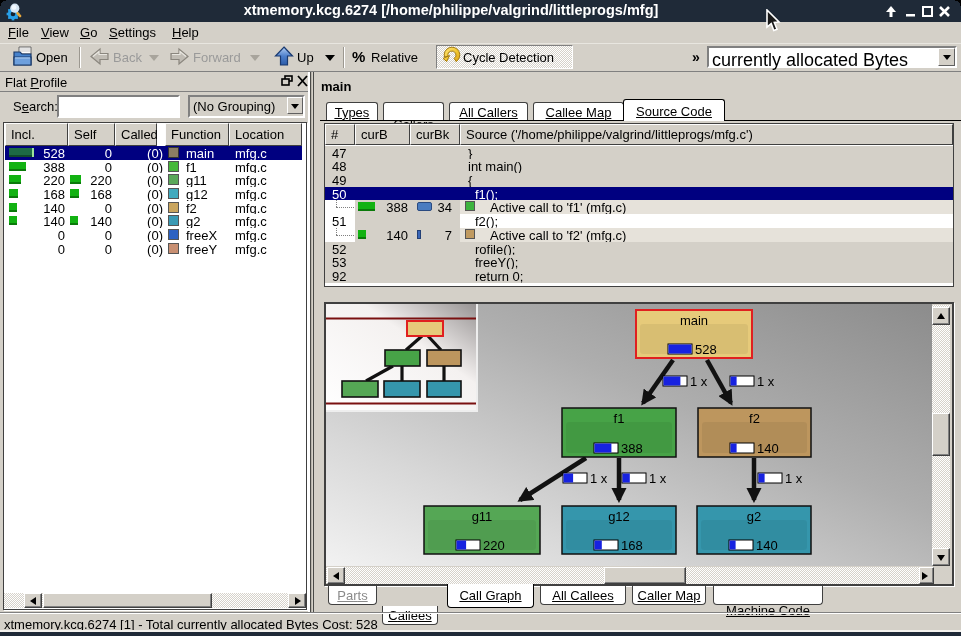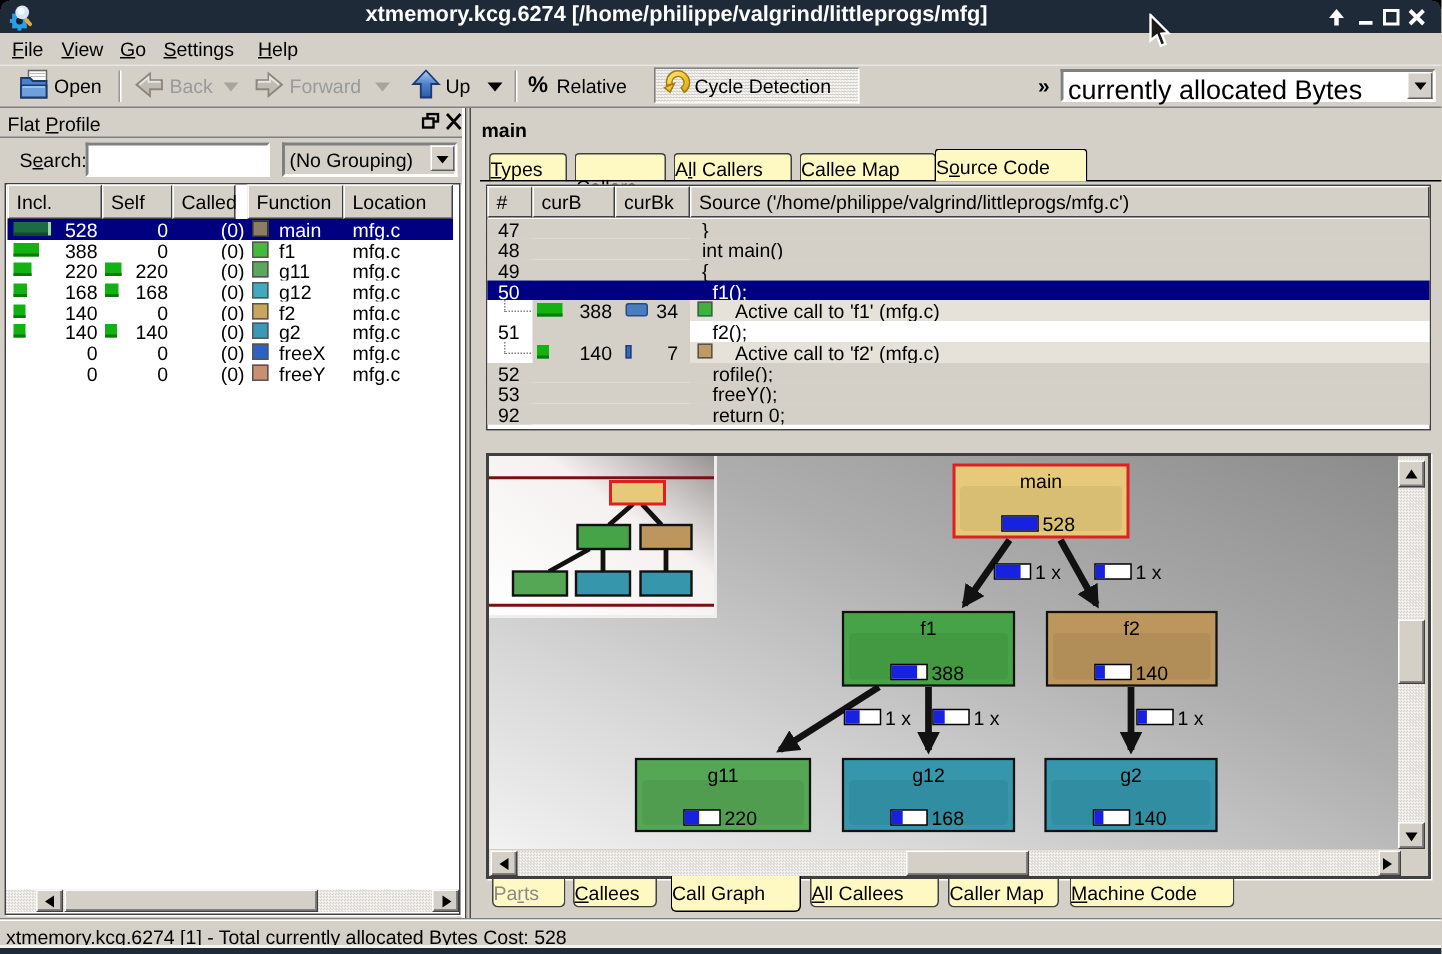--- a/index.html
+++ b/index.html
@@ -24,21 +24,21 @@
   .sunken { border-top:2px solid #808080; border-left:2px solid #808080; border-bottom:2px solid #ffffff; border-right:2px solid #ffffff; background:#fff; }
   .btn3d { background:#d4d0c8; border-top:1px solid #ffffff; border-left:1px solid #ffffff; border-bottom:1px solid #606060; border-right:1px solid #606060; }
   
   #dock { left:0; top:72px; width:310px; height:540px; background:#d4d0c8; border-right:2px solid #fff; }
   #docktitle { left:0; top:72px; width:308px; height:20px; border-bottom:1px solid #808080; }
   
   .hdrcell { background:#d4d0c8; border-top:1px solid #fcfcfc; border-left:1px solid #fcfcfc; border-right:1px solid #404040; border-bottom:1px solid #404040; color:#000; font-size:13px; }
   .row { height:14px; font-size:13px; }
   .num { text-align:right; }
   
-  .tab { border:1px solid #000; border-bottom:none; border-radius:3px 3px 0 0; background:#fef9c3; font-size:13px; }
+  .tab { border:1px solid #000; border-bottom:none; border-radius:3px 3px 0 0; background:#ffffff; text-align:center; font-size:13px;text-decoration:underline; }
   .tab u { text-decoration:underline; }
   
   .track { background-image:conic-gradient(#ffffff 25%, #d6d2ca 0 50%, #ffffff 0 75%, #d6d2ca 0); background-size:2px 2px; }
   .sbtn { background:#d4d0c8; border-top:1px solid #ffffff; border-left:1px solid #ffffff; border-bottom:1px solid #404040; border-right:1px solid #404040; box-shadow:inset -1px -1px 0 #808080; }
   .thumb { background:#d4d0c8; border-top:1px solid #ffffff; border-left:1px solid #ffffff; border-bottom:1px solid #404040; border-right:1px solid #404040; box-shadow:inset -1px -1px 0 #808080; }
   .tri { width:0; height:0; position:absolute; }
 </style>
 </head>
 <body>
 
@@ -453,23 +453,23 @@
 <rect x="81" y="17" width="36" height="15" fill="#e6ca7a" stroke="#e02020" stroke-width="2"></rect>
 <rect x="59" y="46" width="35" height="16" fill="#47a347" stroke="#111" stroke-width="1.6"></rect>
 <rect x="101" y="46" width="34" height="16" fill="#bd965e" stroke="#111" stroke-width="1.6"></rect>
 <rect x="16" y="77" width="36" height="16" fill="#55a755" stroke="#111" stroke-width="1.6"></rect>
 <rect x="58" y="77" width="36" height="16" fill="#3596ac" stroke="#111" stroke-width="1.6"></rect>
 <rect x="101" y="77" width="34" height="16" fill="#3596ac" stroke="#111" stroke-width="1.6"></rect>
 </g>
 </svg>
 
 <div class="abs tab" style="left:328px;top:586px;width:49px;height:19px;padding-top:2px;border-radius:0 0 4px 4px;border:1px solid #404040;border-top:none;color:#8a8a8a">Pa<u>r</u>ts</div>
-<div class="abs tab" style="left:382px;top:586px;width:56px;height:19px;padding-top:2px;border-radius:0 0 4px 4px;border:1px solid #404040;border-top:none;color:#000"><u>C</u>allees</div>
+<div class="abs tab" style="left:382px;top:606px;width:56px;height:19px;padding-top:2px;border-radius:0 0 4px 4px;border:1px solid #404040;border-top:none;color:#000"><u>C</u>allees</div>
 <div class="abs tab" style="left:447px;top:584px;width:87px;height:24px;padding-top:4px;border-radius:0 0 4px 4px;border:1px solid #000;border-top:none;z-index:3;color:#000">Call Graph</div>
 <div class="abs tab" style="left:540px;top:586px;width:86px;height:19px;padding-top:2px;border-radius:0 0 4px 4px;border:1px solid #404040;border-top:none;color:#000"><u>A</u>ll Callees</div>
 <div class="abs tab" style="left:632px;top:586px;width:74px;height:19px;padding-top:2px;border-radius:0 0 4px 4px;border:1px solid #404040;border-top:none;color:#000">Caller Map</div>
-<div class="abs tab" style="left:713px;top:586px;width:110px;height:19px;padding-top:2px;border-radius:0 0 4px 4px;border:1px solid #404040;border-top:none;color:#000"><u>M</u>achine Code</div>
+<div class="abs tab" style="left:713px;top:586px;width:110px;height:19px;padding-top:17px;border-radius:0 0 4px 4px;border:1px solid #404040;border-top:none;color:#000"><u>M</u>achine Code</div>
 
 <div class="abs" style="left:0;top:612px;width:961px;height:1px;background:#808080"></div>
 <div class="abs" style="left:0;top:613px;width:961px;height:1px;background:#fff"></div>
 <div class="abs" style="left:4px;top:617px;font-size:13px">xtmemory.kcg.6274 [1] - Total currently allocated Bytes Cost: 528</div>
 <div class="abs" style="left:0;top:630px;width:961px;height:2px;background:#f4f2ee"></div>
 <div class="abs" style="left:0;top:632px;width:961px;height:4px;background:#1f2a38"></div>
 
 </body></html>

